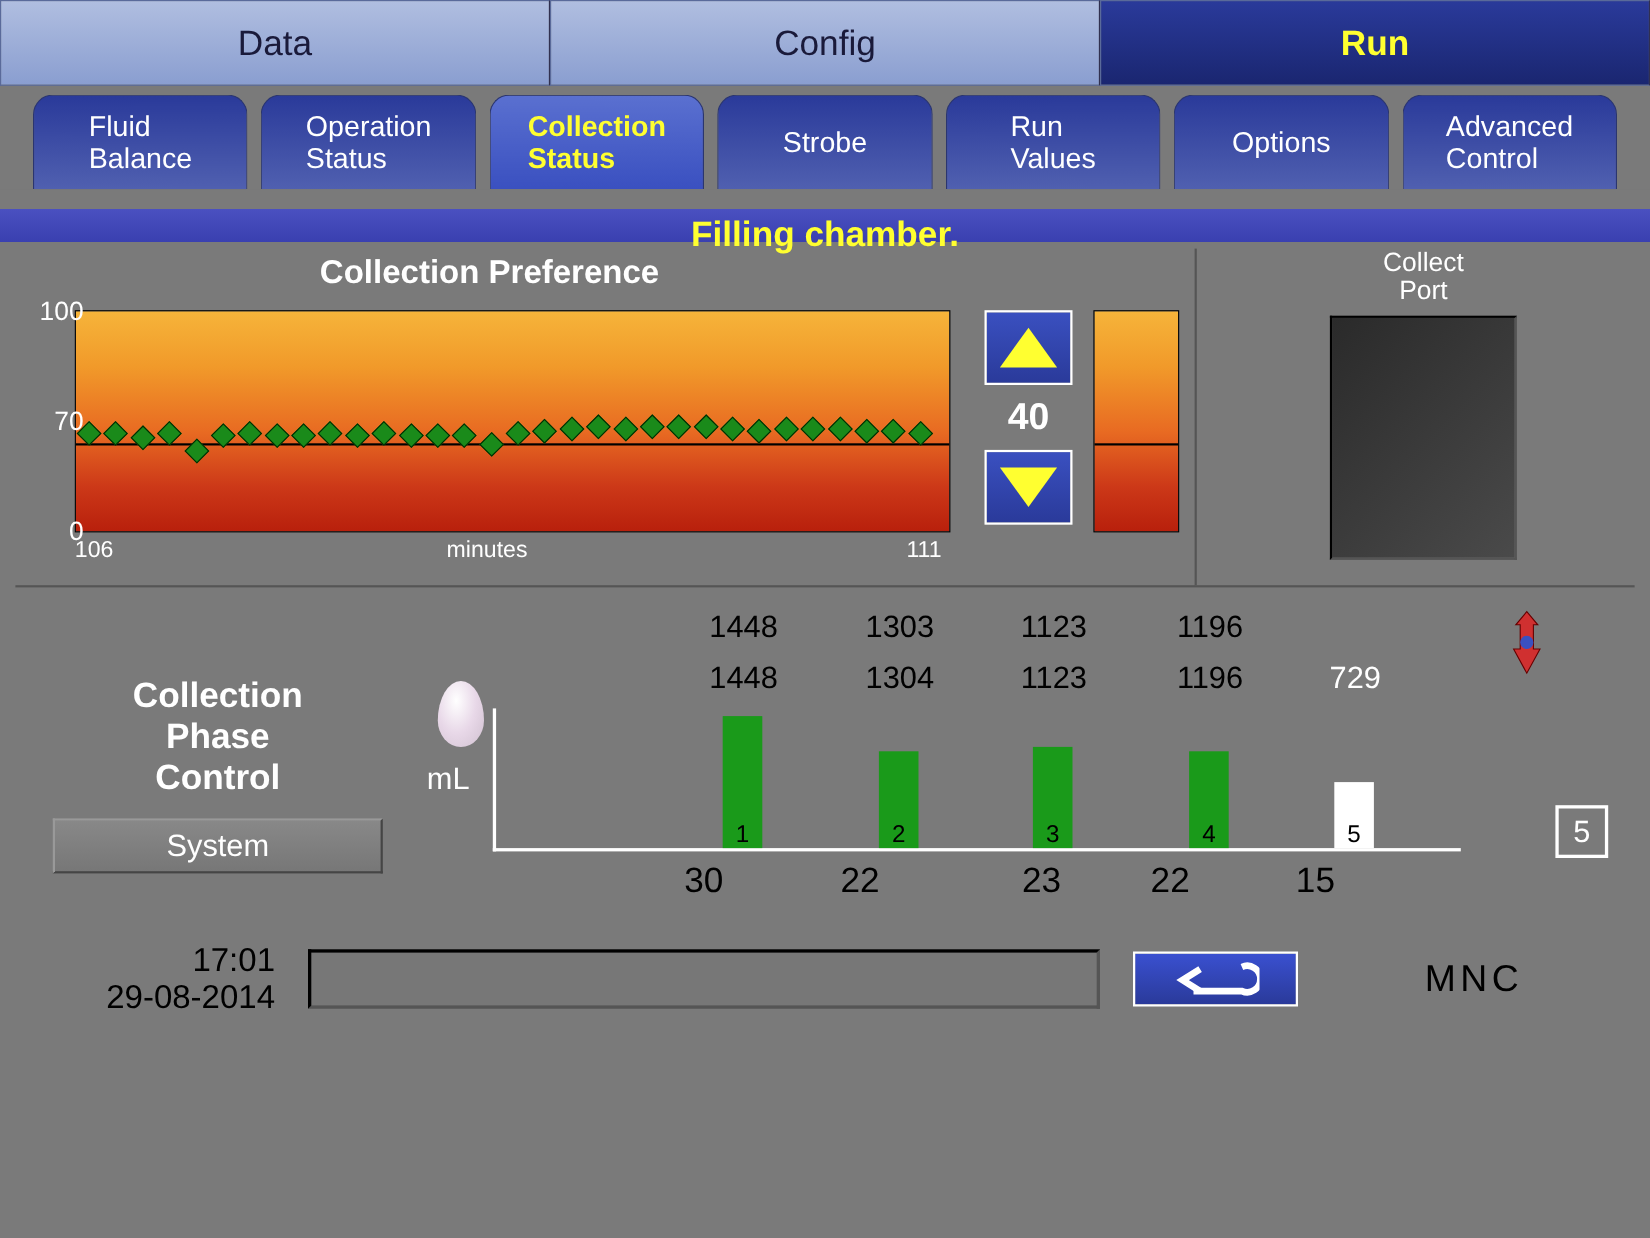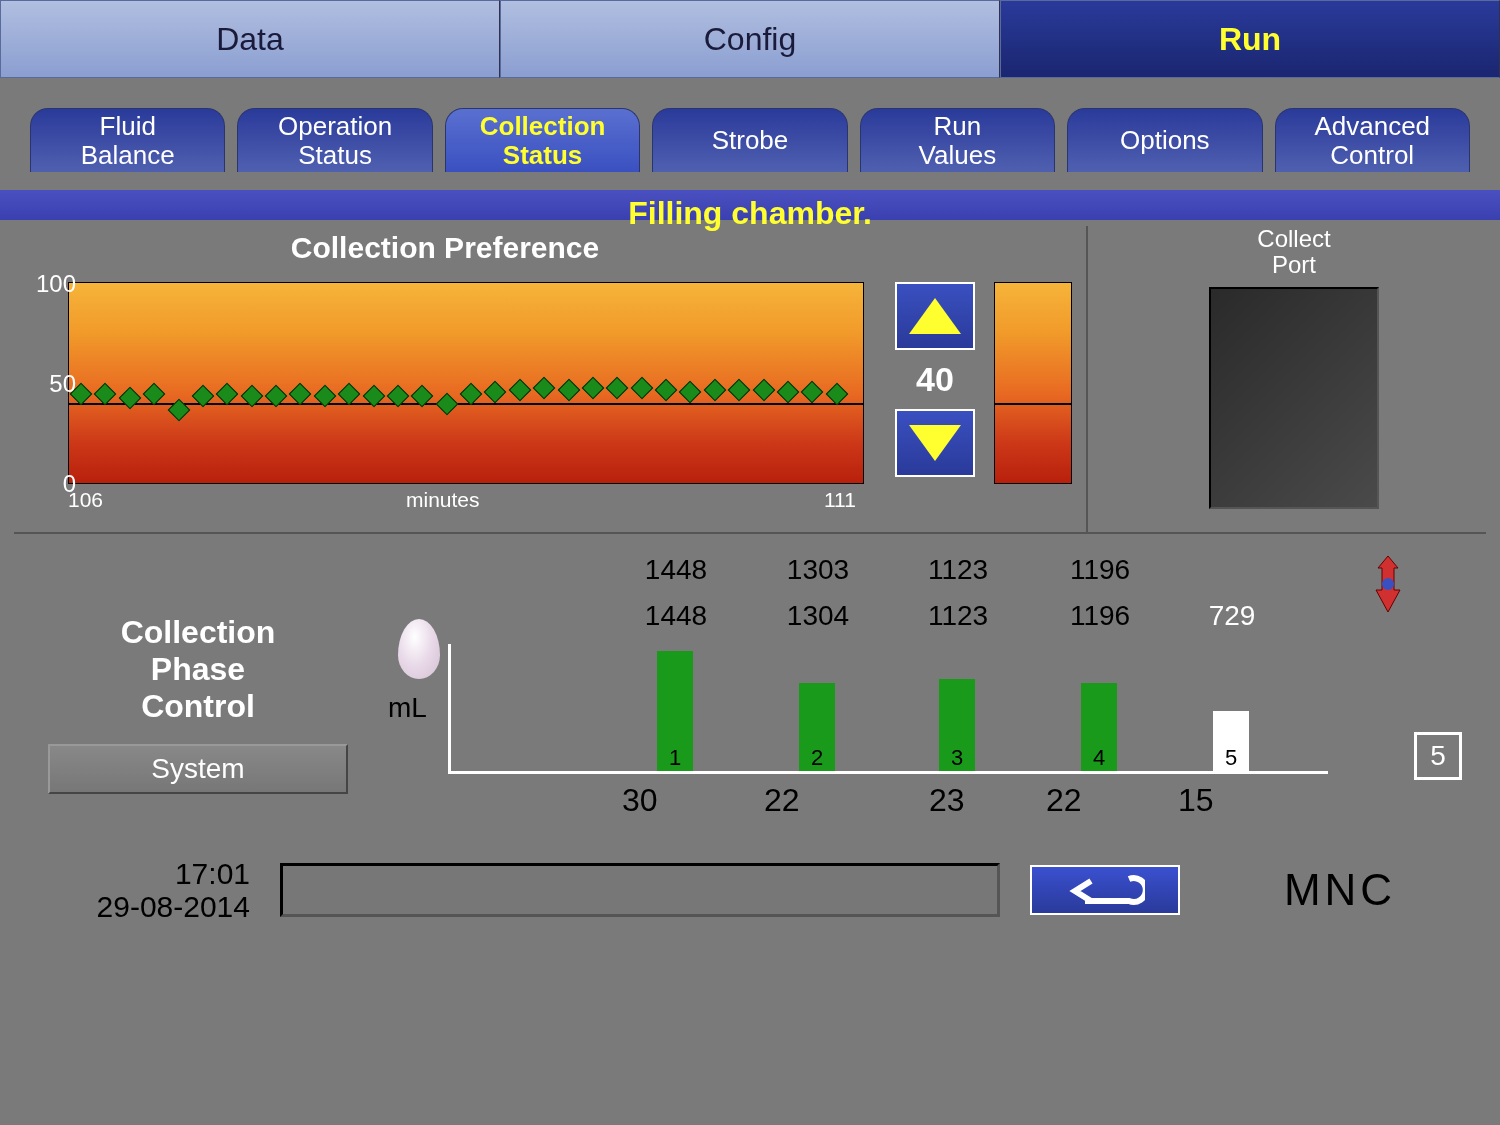--- a/index.html
+++ b/index.html
@@ -34,27 +34,27 @@
   .sub-tabs {
     display: flex;
     padding: 8px 30px 0 30px;
     gap: 12px;
     background: #7a7a7a;
     height: 94px;
     align-items: flex-end;
   }
   .sub-tab {
     flex: 1;
-    height: 64px;
+    height: 86px;
     background: linear-gradient(to bottom, #2a3a9a 0%, #5060b0 100%);
     border-radius: 18px 18px 0 0;
     display: flex;
     align-items: center;
     justify-content: center;
-    text-align: center;
+    text-align: left;
     color: #fff;
     font-size: 26px;
     line-height: 1.1;
     cursor: pointer;
     white-space: pre-line;
     border: 1px solid #2a3570;
     border-bottom: none;
   }
   .sub-tab.active {
     background: linear-gradient(to bottom, #5a70d0 0%, #3a50c0 100%);
@@ -245,21 +245,21 @@
     top: 100px;
     width: 880px;
     height: 130px;
     border-left: 3px solid #fff;
     border-bottom: 3px solid #fff;
   }
   .ml-label {
     position: absolute;
     left: 0;
     top: 148px;
-    color: #000000;
+    color: #ffffff;
     font-size: 28px;
   }
   .drop-icon {
     position: absolute;
     left: 10px;
     top: 75px;
     width: 42px;
     height: 60px;
     background: radial-gradient(ellipse at 40% 30%, #fff 0%, #e8d8e8 50%, #d0c0d0 100%);
     border-radius: 50% 50% 50% 50% / 60% 60% 40% 40%;
@@ -336,21 +336,21 @@
     background:linear-gradient(to bottom,#3a50d0,#2a3a9a);
     border:2px solid #fff;
     display:flex;
     align-items:center;
     justify-content:center;
     cursor:pointer;
   }
   .mode {
     flex:1;
     text-align:center;
-    font-size:44px;
+    font-size:34px;
     color:#000;
     letter-spacing:4px;
   }
 </style>
 </head>
 <body>
 
 <div class="main-tabs">
   <div class="main-tab">Data</div>
   <div class="main-tab">Config</div>
@@ -406,21 +406,21 @@
         <div class="diamond" style="left: 589px; top: 99.06px;"></div>
         <div class="diamond" style="left: 613.375px; top: 101.08px;"></div>
         <div class="diamond" style="left: 637.75px; top: 99.06px;"></div>
         <div class="diamond" style="left: 662.125px; top: 99.06px;"></div>
         <div class="diamond" style="left: 686.5px; top: 99.06px;"></div>
         <div class="diamond" style="left: 710.875px; top: 101.08px;"></div>
         <div class="diamond" style="left: 735.25px; top: 101.08px;"></div>
         <div class="diamond" style="left: 759.625px; top: 103.1px;"></div>
       </div>
     <div class="y-tick" style="top:44px">100</div>
-    <div class="y-tick" style="top:144px">50</div>
+    <div class="y-tick" style="top:144px">70</div>
     <div class="y-tick" style="top:244px">0</div>
     <div class="x-label" style="left:54px">106</div>
     <div class="x-label" style="left:392px">minutes</div>
     <div class="x-label" style="left:810px">111</div>
   </div>
 
   <div class="stepper-col">
     <div class="stepper-btn">
       <div class="tri-up"></div>
     </div>

